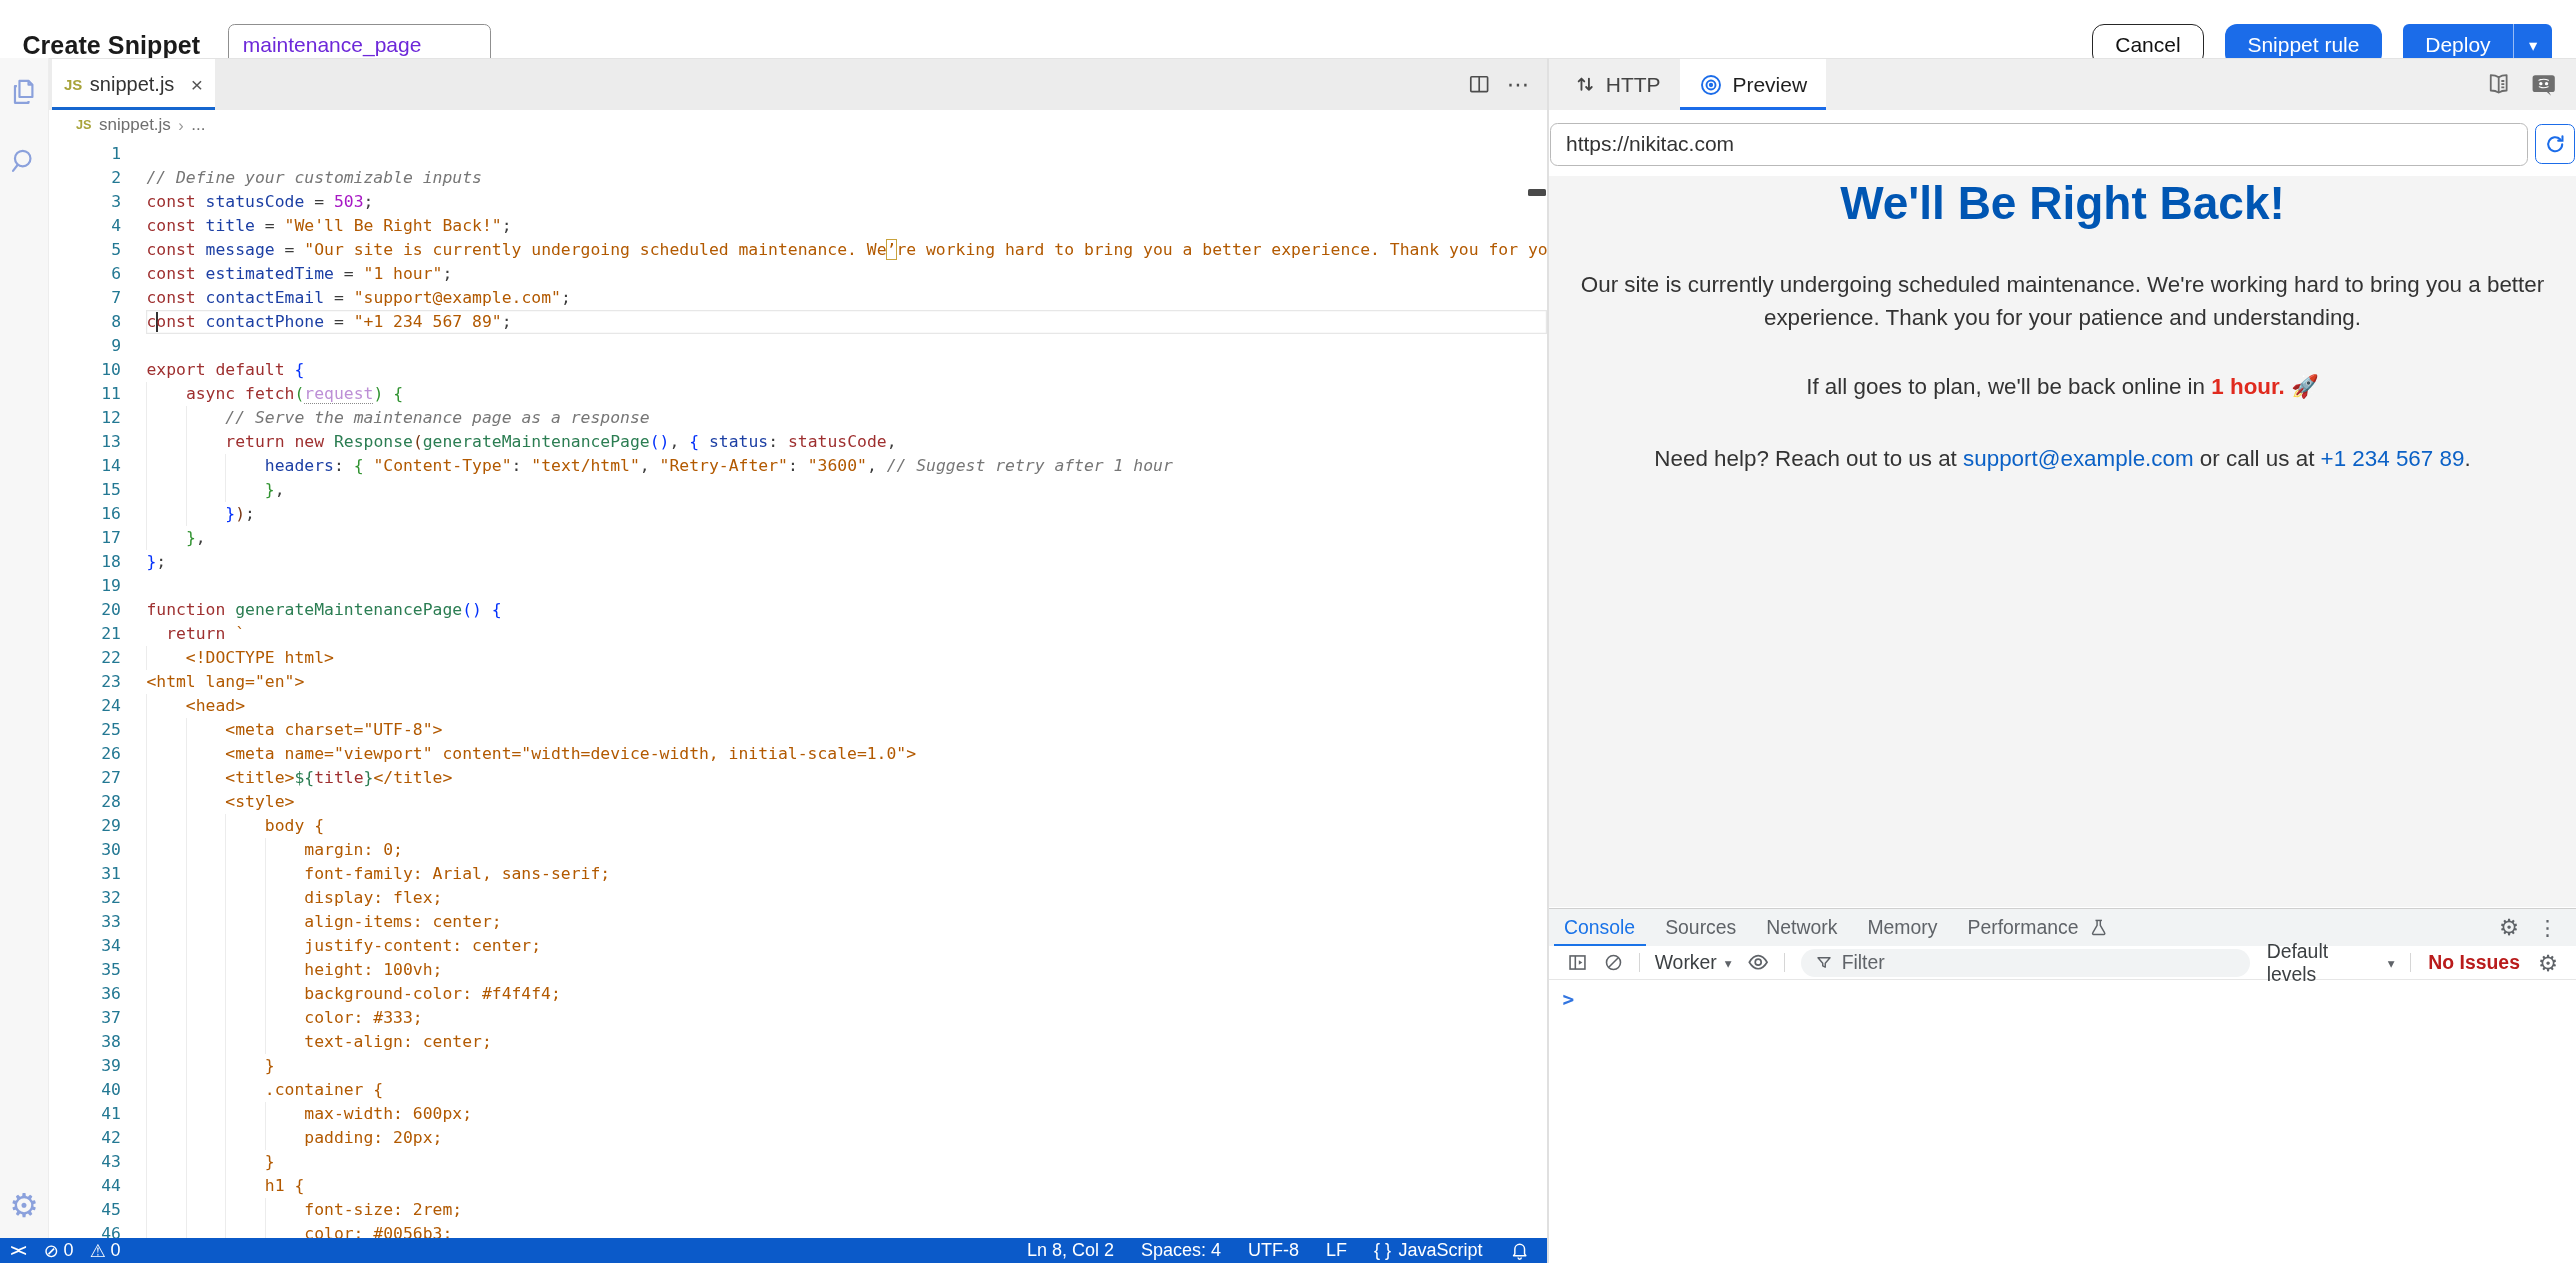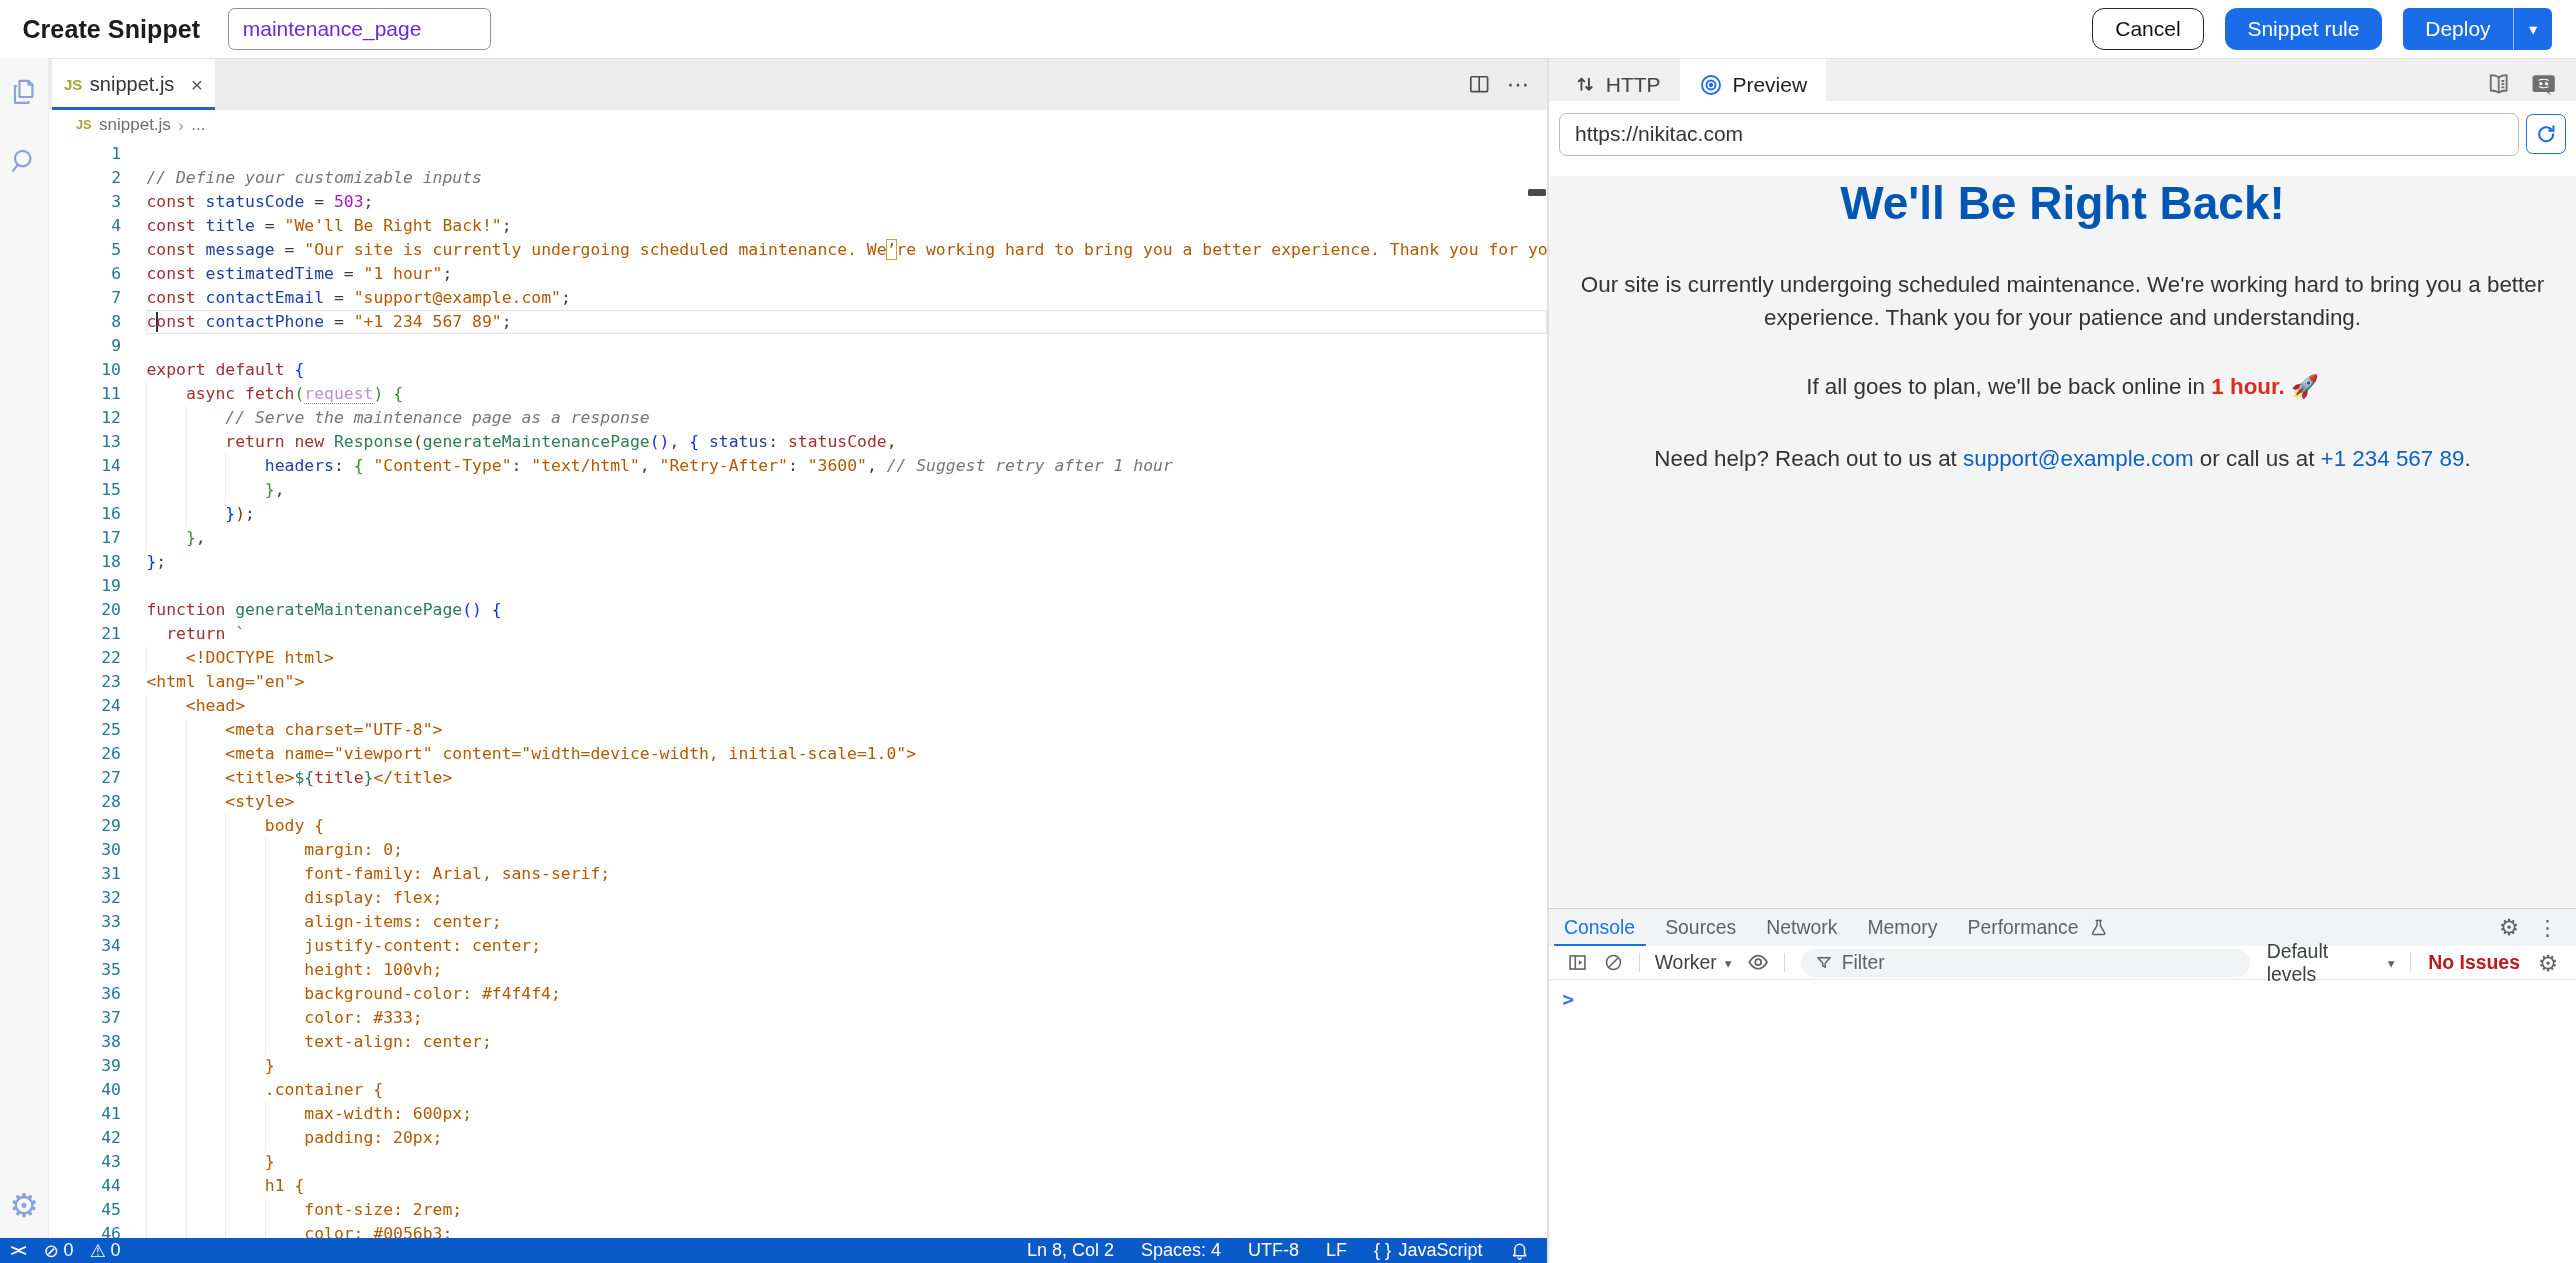--- a/index.html
+++ b/index.html
@@ -2,21 +2,21 @@
 <html style="font-size:12px"><head>
 <meta charset="utf-8">
 <style>
   * { margin:0; padding:0; box-sizing:border-box; }
   html,body { width:2576px; height:1263px; }
   body { font-family:"Liberation Sans", sans-serif; background:#fff; position:relative; overflow:hidden; color:#1b1b1b; }
   :root{
     --blue:#1b6ce9; --dev:#1a73e8; --status:#0b5ac9; --pv-blue:#0056b3;
   }
   
-  #topbar{ position:absolute; left:0; top:0; width:2576px; height:58px; background:#fff; display:flex; align-items:center; }
+  #topbar{ position:absolute; left:0; top:16px; width:2576px; height:58px; background:#fff; display:flex; align-items:center; }
   #topbar .title{ font-size:25px; font-weight:700; margin-left:22.4px; letter-spacing:0.1px; }
   #snippet-name{ margin-left:28px; width:263px; height:42px; border:1.1px solid #8f8f8f; border-radius:6.7px; font-size:21px; padding:0 13.5px; color:#6d28d9; font-family:"Liberation Sans",sans-serif; outline:none; background:#fff;}
   #topbar .spacer{ flex:1; }
   .btn{ height:42px; border-radius:12px; font-size:21px; display:flex; align-items:center; justify-content:center; padding:0 22.4px; cursor:pointer; white-space:nowrap;}
   .btn.ghost{ background:#fff; border:1.3px solid #262626; color:#111; }
   .btn.primary{ background:var(--blue); color:#fff; border:none; }
   #deploy-group{ display:flex; margin-right:24px; }
   #deploy-group .btn{ border-radius:6px 0 0 6px; }
   #deploy-caret{ width:39px; height:42px; background:var(--blue); border-radius:0 6px 6px 0; border-left:0.7px solid rgba(255,255,255,.55); color:#fff; display:flex; align-items:center; justify-content:center; font-size:16.4px; cursor:pointer;}
   #cancel-btn{ margin-right:21px; } #snippet-rule-btn{ margin-right:21px; }
@@ -71,21 +71,21 @@
   
   #vdivider{ position:absolute; left:1547px; top:58px; width:1.5px; height:1205px; background:#e0e0e0; }
   #rtabbar{ position:absolute; left:1549px; top:58px; width:1027px; height:52px; background:#efefef; border-top:0.7px solid #e3e3e3; display:flex; align-items:stretch;}
   .rtab{ display:flex; align-items:center; gap:9px; padding:0 19.4px; font-size:21px; color:#444; cursor:pointer; position:relative;}
   #http-tab{ margin-left:6px; }
   #preview-tab{ background:#fff; color:#1f1f1f; }
   #preview-tab .underline{ position:absolute; left:0; right:0; bottom:0; height:3px; background:var(--blue);}
   #rtabbar .spacer{flex:1;}
   #rtabbar .hicon{ align-self:center; margin-right:19.4px; color:#6b6b6b; cursor:pointer;}
   
-  #urlrow{ position:absolute; left:1549px; top:101px; width:1027px; height:66px; background:#fff; display:flex; align-items:center; padding:0 10px;}
+  #urlrow{ position:absolute; left:1549px; top:111px; width:1027px; height:66px; background:#fff; display:flex; align-items:center; padding:0 1px;}
   #url-input{ flex:1; height:43px; border:1.1px solid #b9b9b9; border-radius:7.5px; font-size:21px; color:#333; padding:0 15px; outline:none; font-family:"Liberation Sans",sans-serif;}
   #refresh-btn{ width:40px; height:40px; margin-left:7.5px; border:1.5px solid var(--blue); border-radius:6.7px; background:#fff; display:flex; align-items:center; justify-content:center; color:var(--blue); cursor:pointer;}
   
   #viewport{ position:absolute; left:1549px; top:176px; width:1027px; height:731px; background:#f4f4f4; display:flex; align-items:flex-start; justify-content:center;}
   #page-content{ max-width:994px; text-align:center; padding:0 15px;}
   #pv-title{ font-size:46px; font-weight:700; color:var(--pv-blue); margin-bottom:39px;}
   #page-content p{ font-size:22.4px; color:#333; line-height:1.47; margin:22.4px 0;}
   #pv-plan{ margin-top:36px !important; }
   #pv-help{ margin-top:39px !important; color:#3a3a3a;}
   .pv-red{ color:#e02a1e; font-weight:700; }

